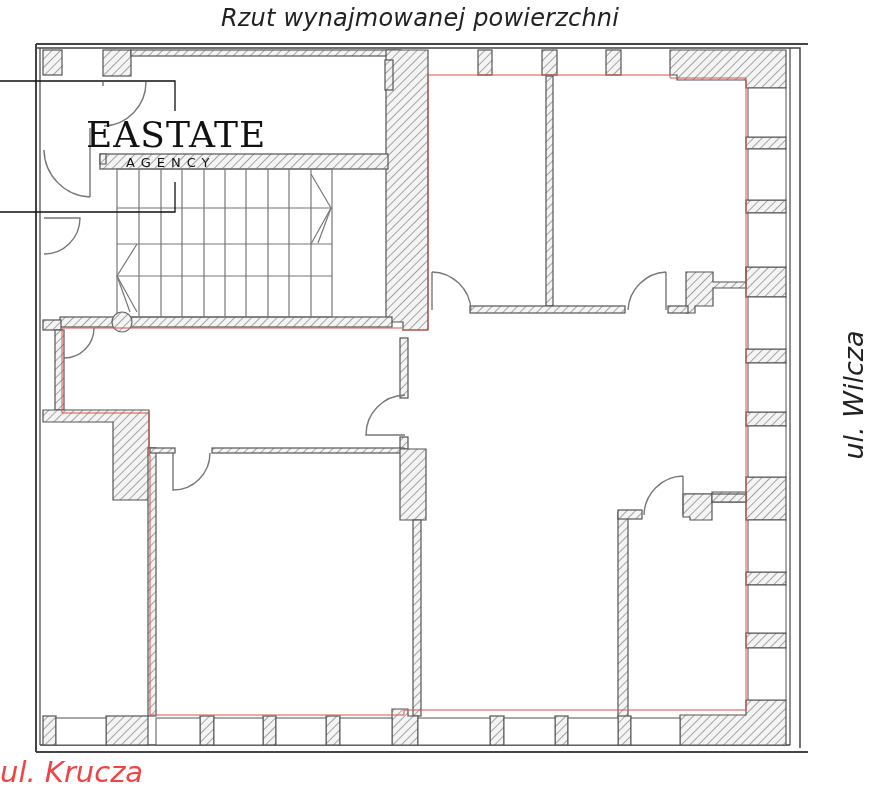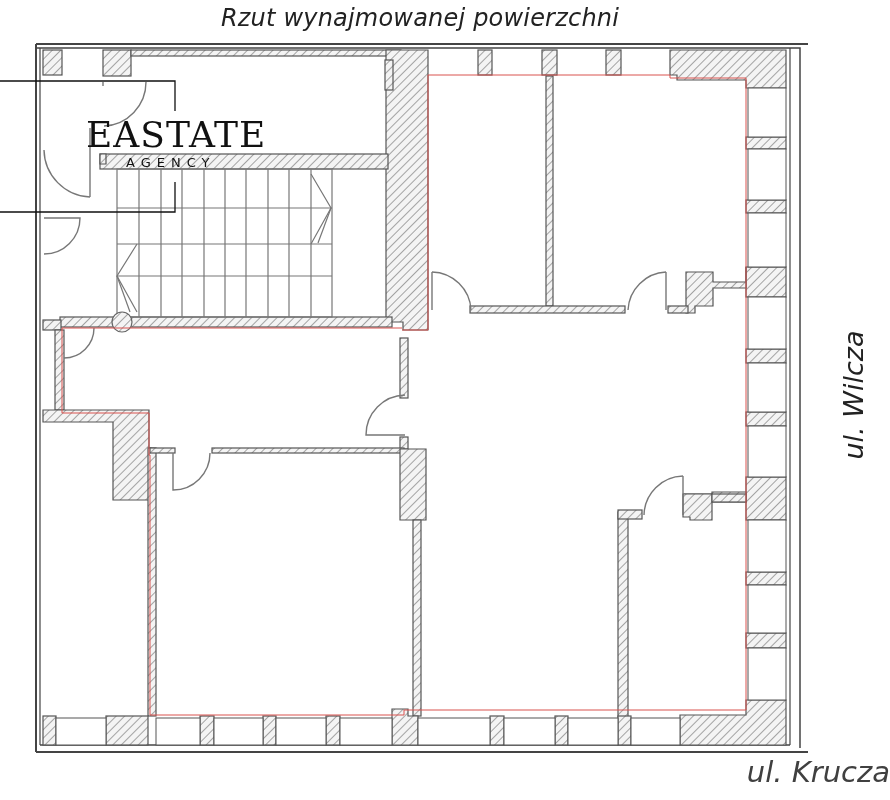--- a/index.html
+++ b/index.html
@@ -1,18 +1,18 @@
 <!DOCTYPE html>
 <html><head>
   <meta charset="utf-8">
   <style>
     html, body { margin: 0; padding: 0; background: #ffffff; }
     body { width: 890px; height: 800px; position: relative; overflow: hidden; font-family: "DejaVu Sans", sans-serif; }
     .title { position: absolute; left: 0; top: 4px; width: 840px; text-align: center; font-style: italic; font-size: 24px; color: #222; font-family: "DejaVu Sans", sans-serif; letter-spacing: 0.2px; }
-    .street-bottom { position: absolute; left: 0; top: 755px; width: 890px; text-align: right; font-style: italic; font-size: 29px; color: #404040; font-family: "DejaVu Sans", sans-serif; }
+    .street-bottom { position: absolute; left: 0; top: 755px; width: 890px; text-align: left; font-style: italic; font-size: 29px; color: #ef4444; font-family: "DejaVu Sans", sans-serif; }
     .street-right { position: absolute; left: 853px; top: 395px; transform: translate(-50%, -50%) rotate(-90deg); white-space: nowrap; font-style: italic; font-size: 27px; color: #222; font-family: "DejaVu Sans", sans-serif; }
     svg.plan { position: absolute; left: 0; top: 0; }
     .logo-main { position: absolute; left: 86px; top: 117px; font-family: "DejaVu Serif", serif; font-size: 36px; letter-spacing: 1px; color: #111; line-height: 1; }
     .logo-sub { position: absolute; left: 126px; top: 156px; font-family: "DejaVu Sans", sans-serif; font-size: 13px; letter-spacing: 6px; color: #111; line-height: 1; text-align: right; }
   </style>
 </head>
 <body>
 
 <div class="title">Rzut wynajmowanej powierzchni</div>
 

